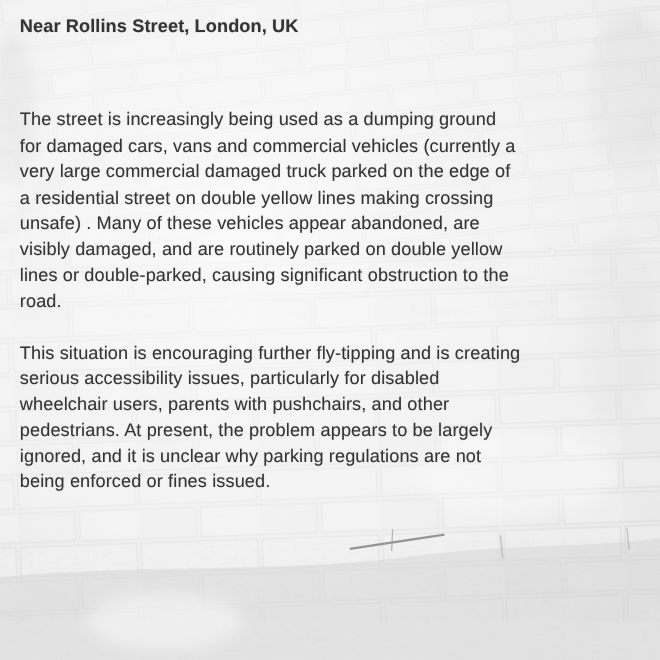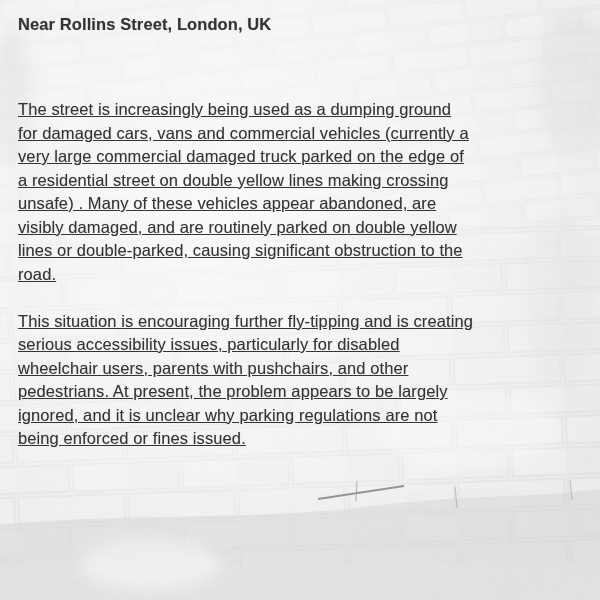--- a/index.html
+++ b/index.html
@@ -52,21 +52,20 @@
     top: 98px;
     width: 562px;
   }
   .desc p {
     margin: 0 0 23.5px 0;
     font-size: 16.5px;
     line-height: 23.5px;
     letter-spacing: 0.1px;
     white-space: pre-line;
     text-shadow: 0 0 1px rgba(60,60,60,0.3);
-    text-decoration: underline;
   }
 </style>
 </head>
 <body>
 
 <div class="screen">
 
   <svg class="bg" viewBox="0 0 600 600" preserveAspectRatio="none" aria-hidden="true">
     <defs>
       <pattern id="brickA" width="96" height="58" patternUnits="userSpaceOnUse" patternTransform="rotate(-6) scale(0.8)">

